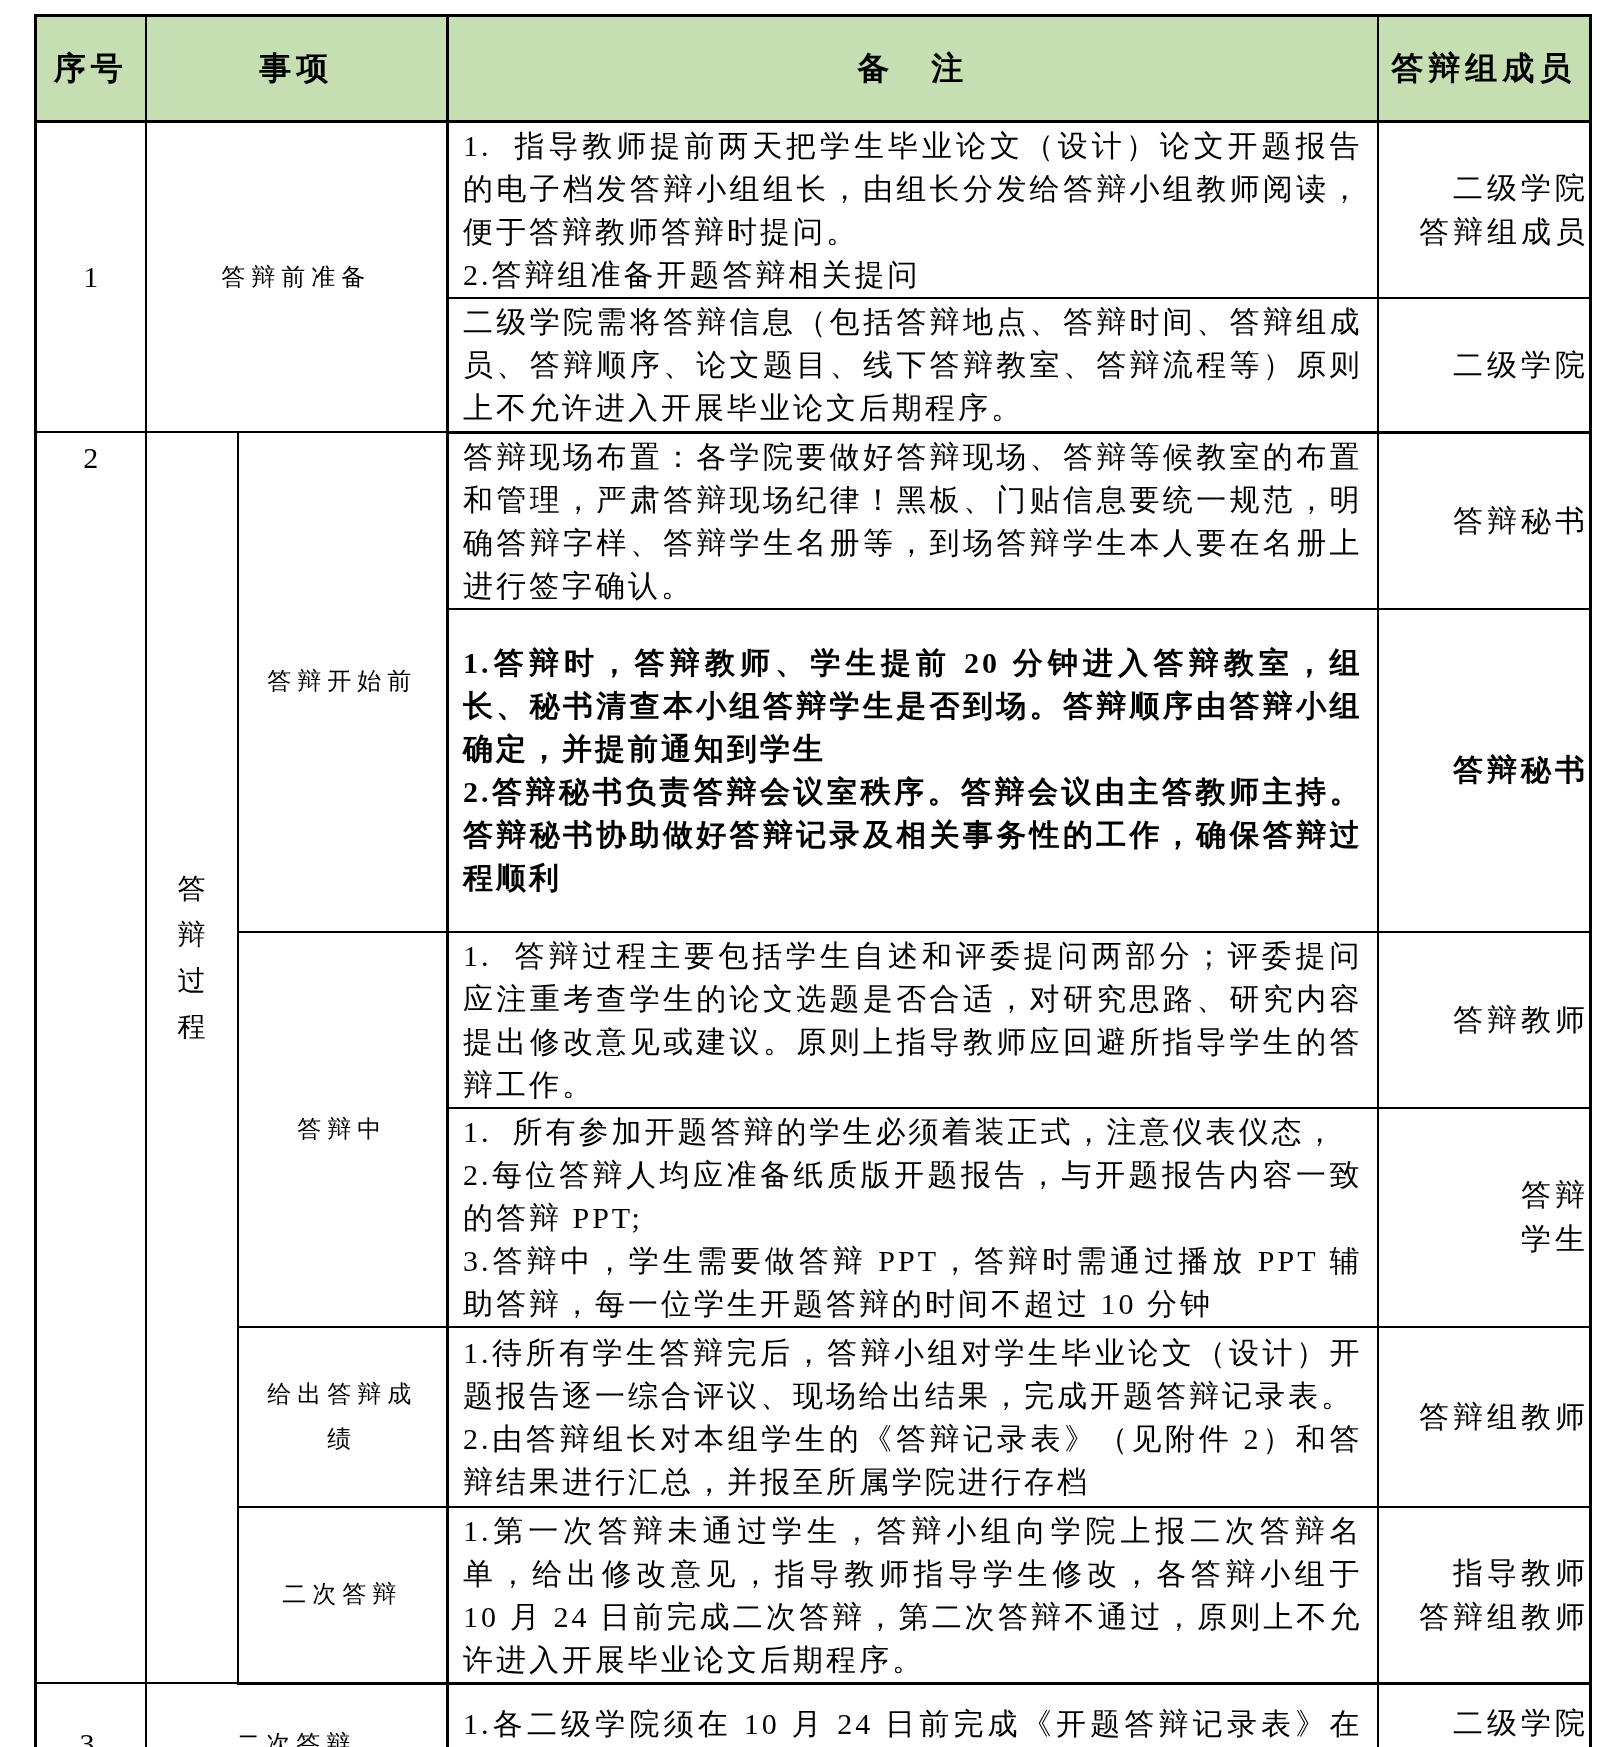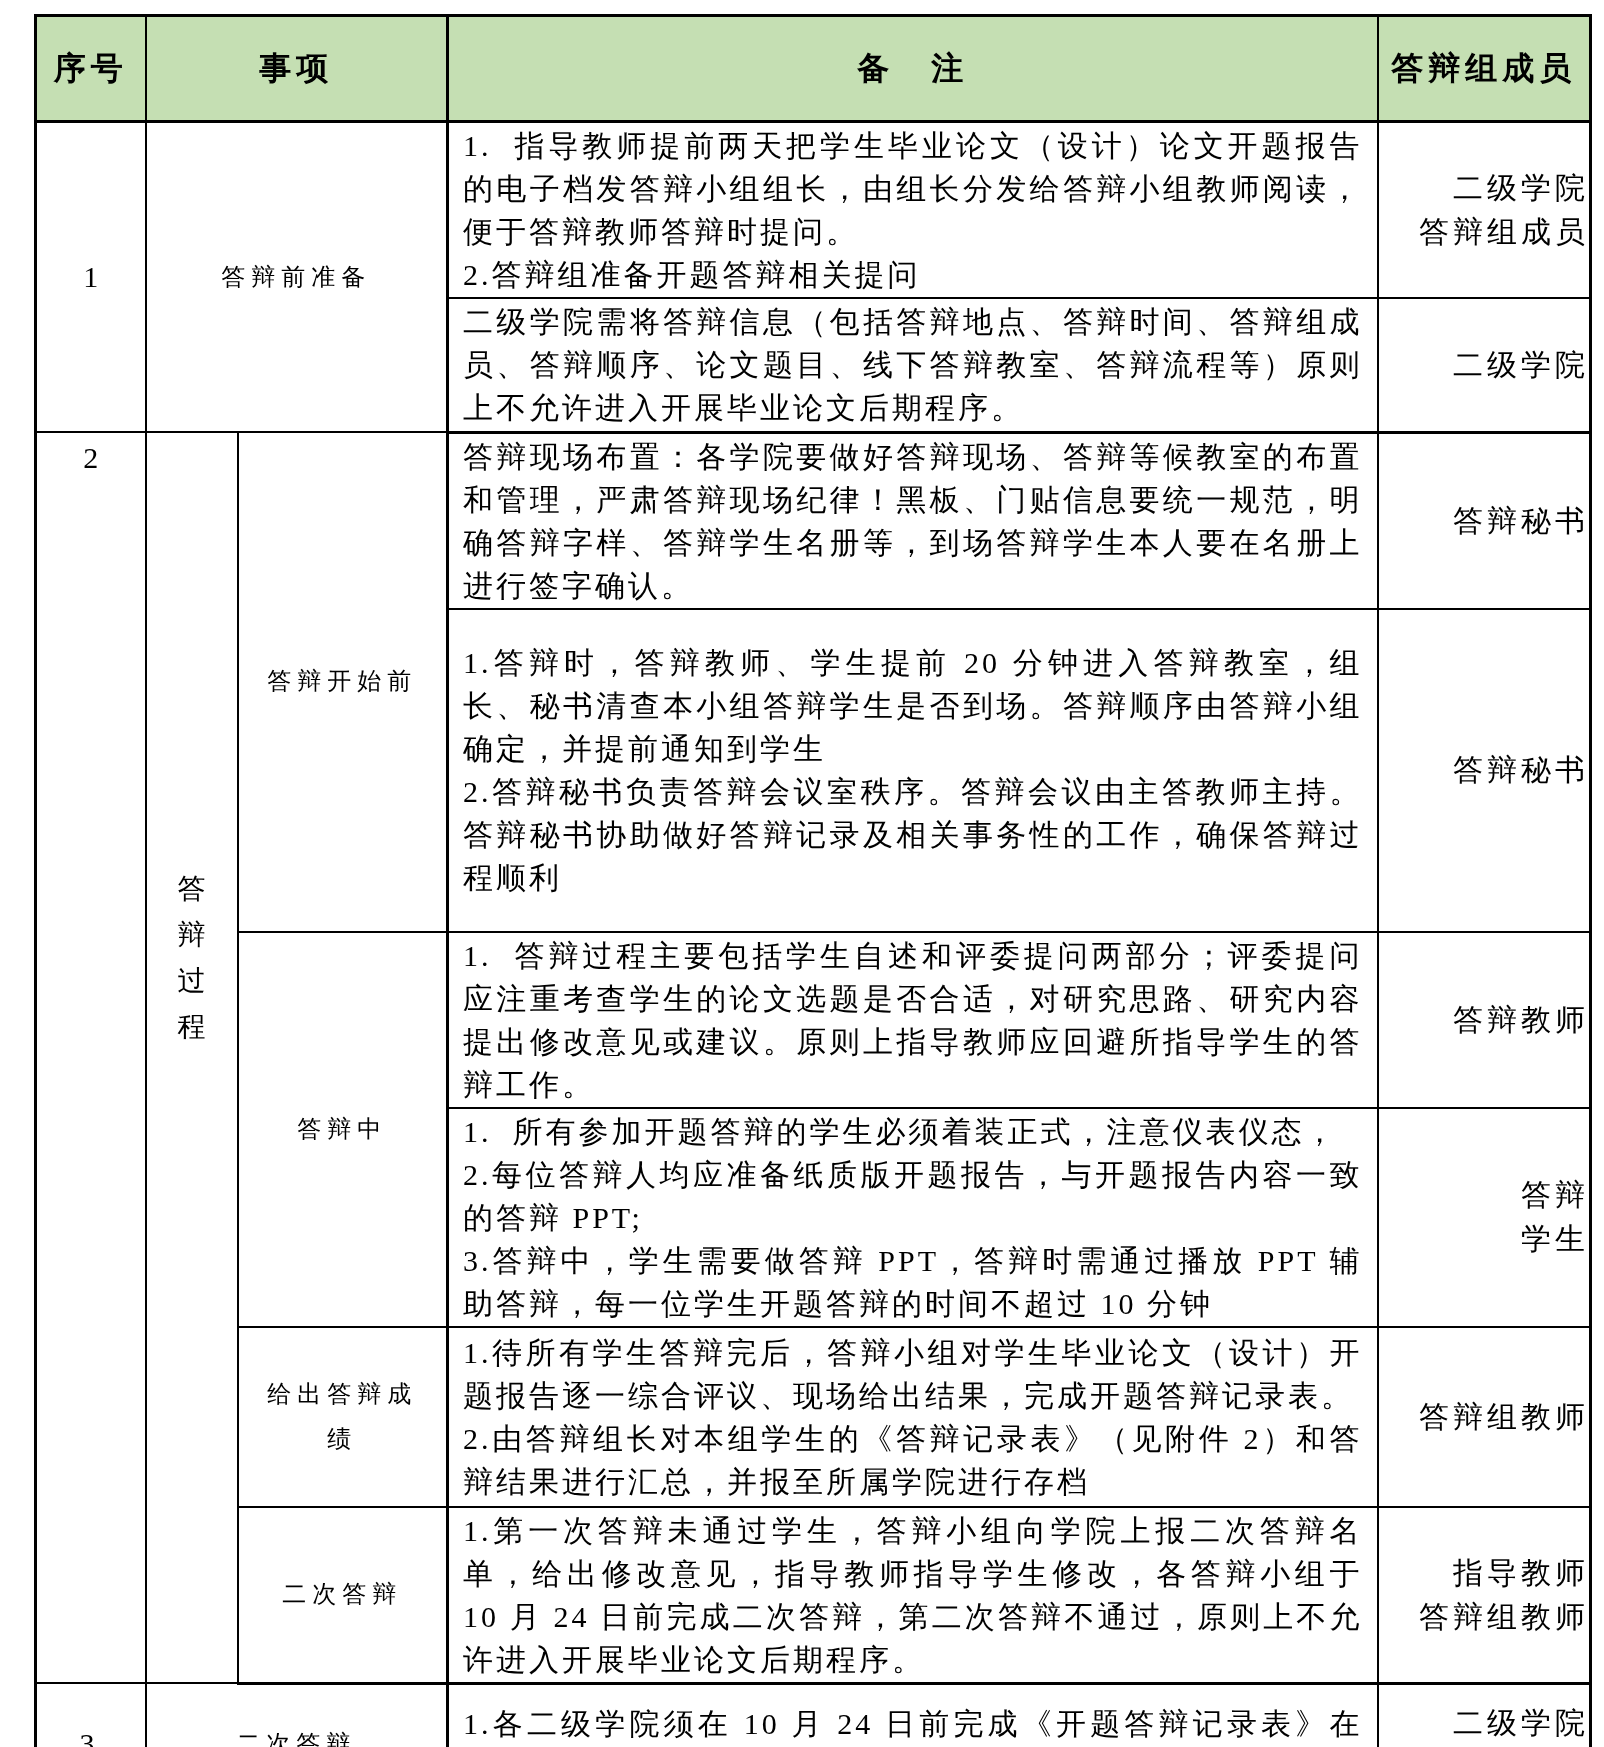--- a/index.html
+++ b/index.html
@@ -72,21 +72,21 @@
     line-height:46px;
     letter-spacing:0;
     word-break:break-all;
     text-align:center;
   }
   
   tr.rh-head{height:106px;}
   tr.rh-1a{height:173px;}
   tr.rh-1b{height:134px;}
   tr.rh-2a{height:174px;}
-  tr.rh-2b{height:323px;}
+  tr.rh-2b{height:323px;font-weight:bold;}
   tr.rh-2c{height:174px;}
   tr.rh-2d{height:215px;}
   tr.rh-2e{height:180px;}
   tr.rh-2f{height:172px;}
   tr.rh-3{height:123px;}
 </style>
 </head>
 <body>
 
 <div class="page">

